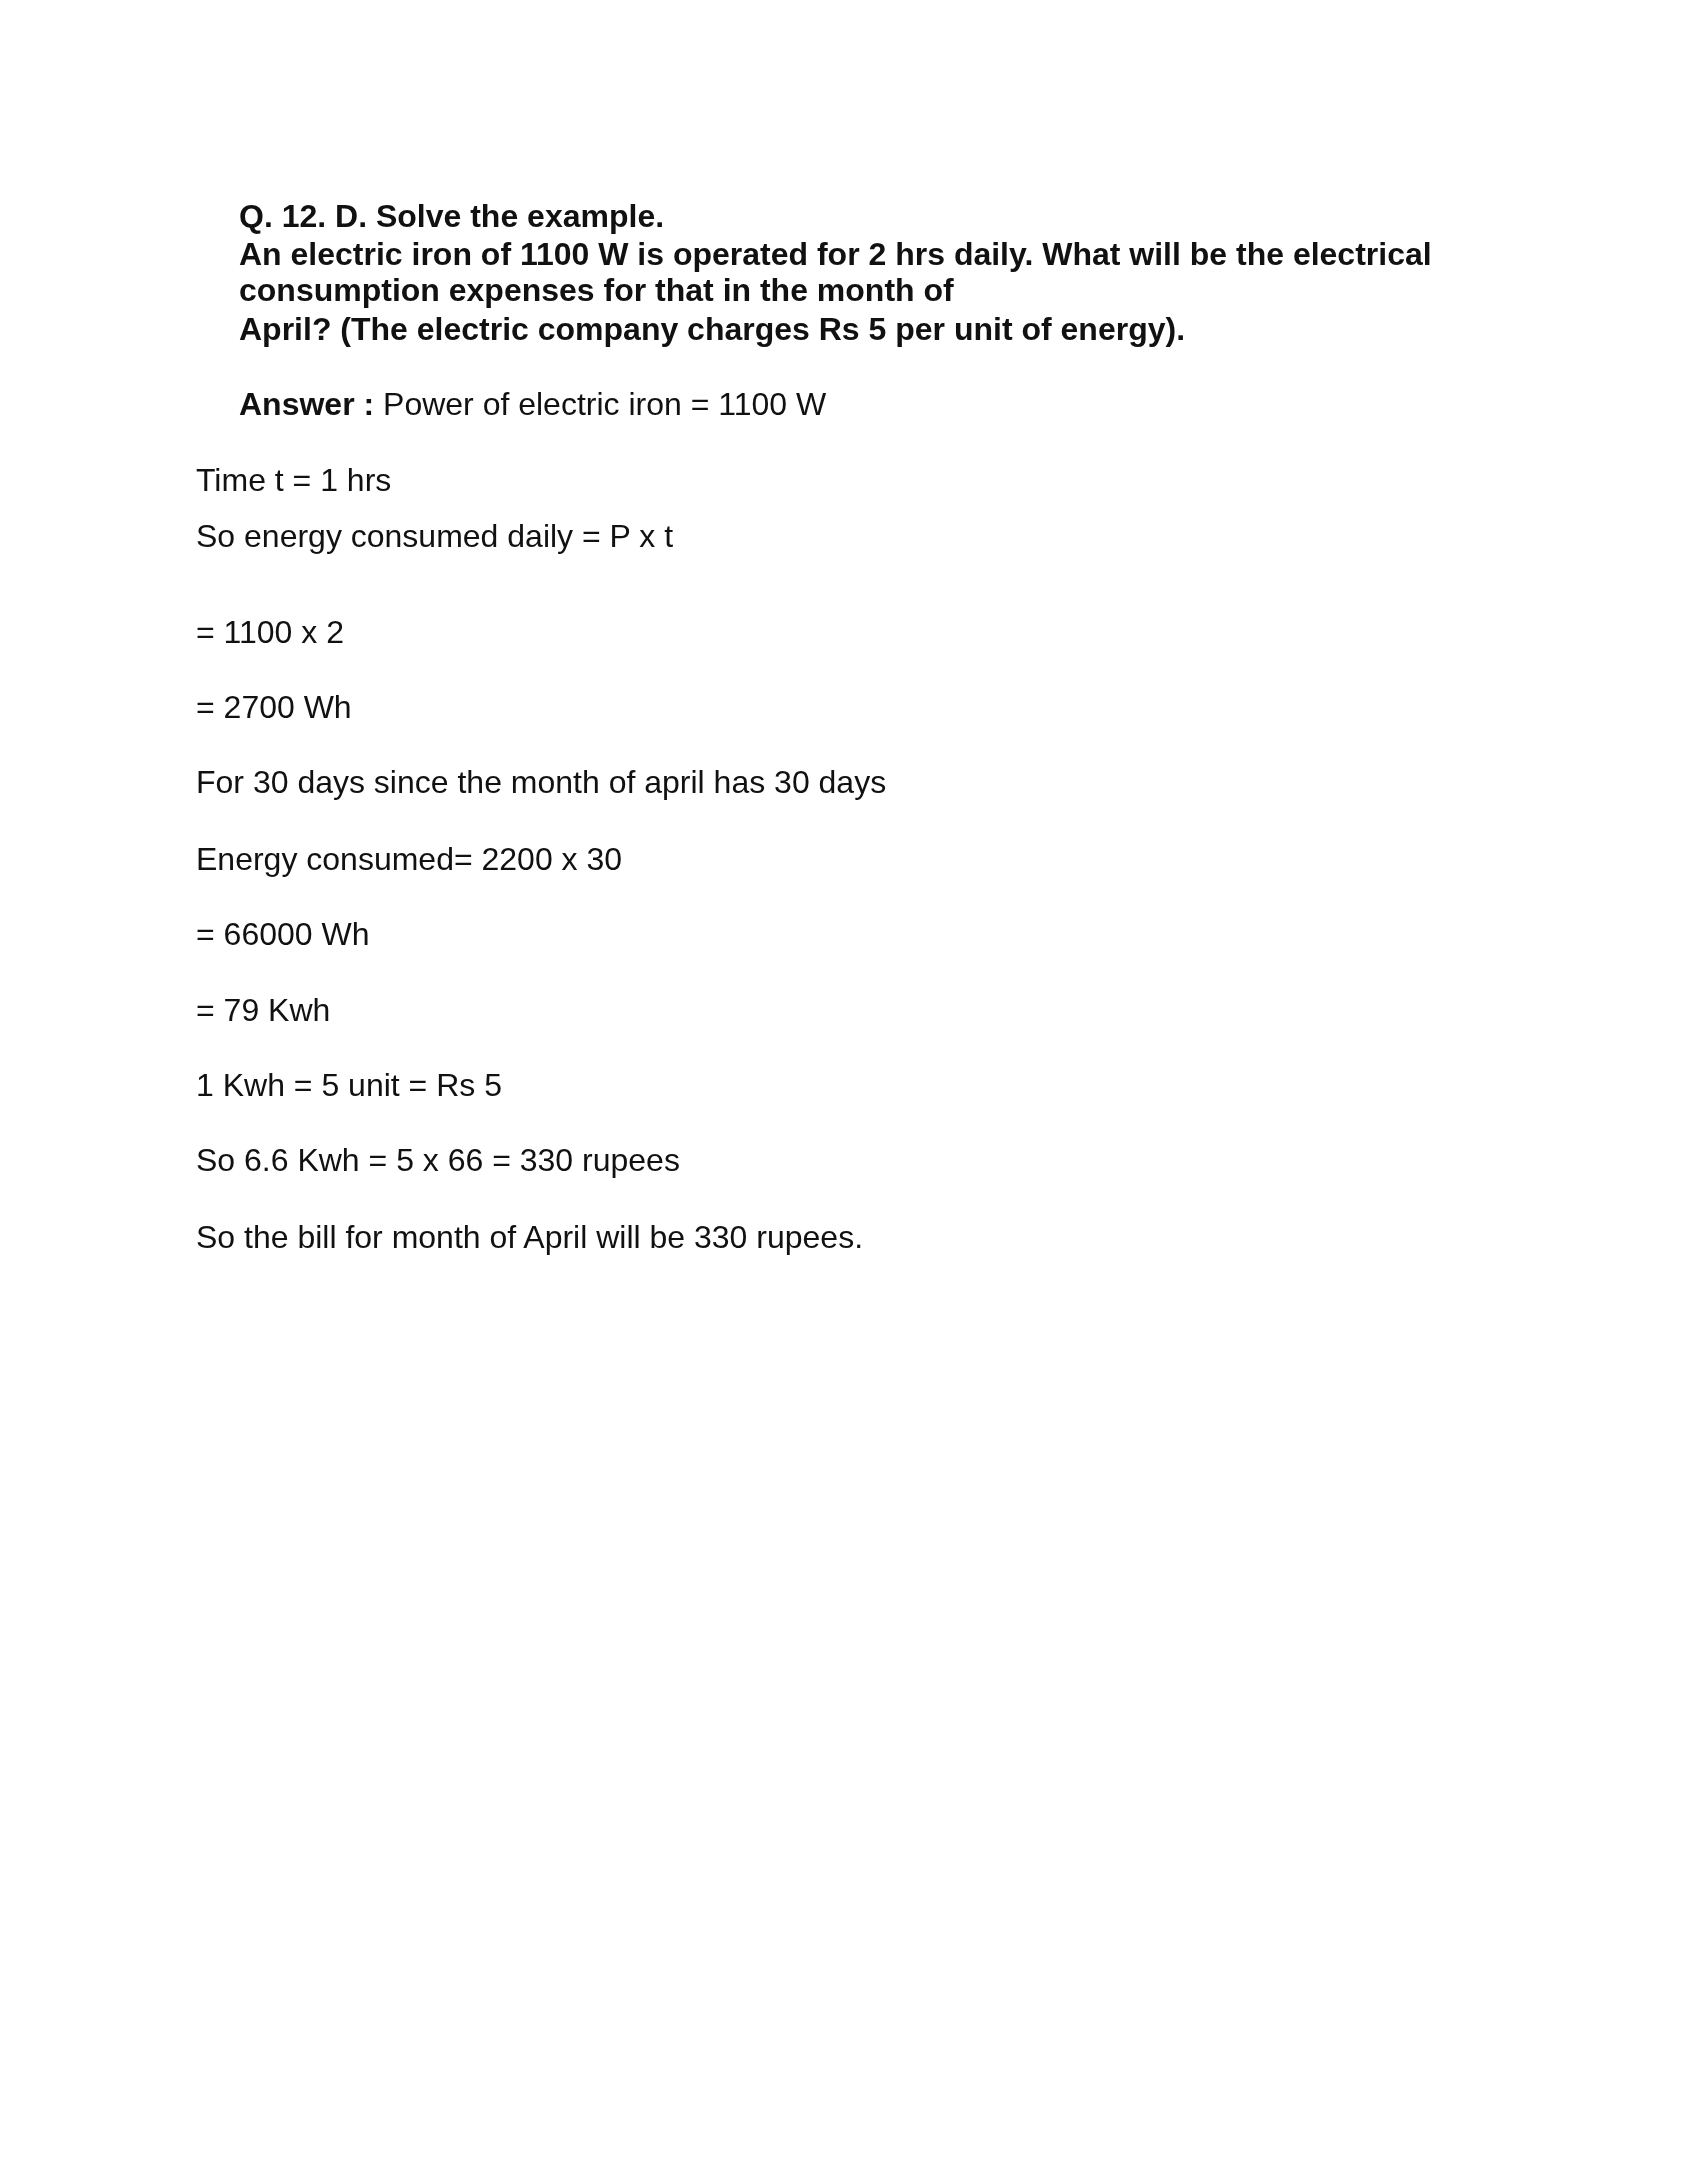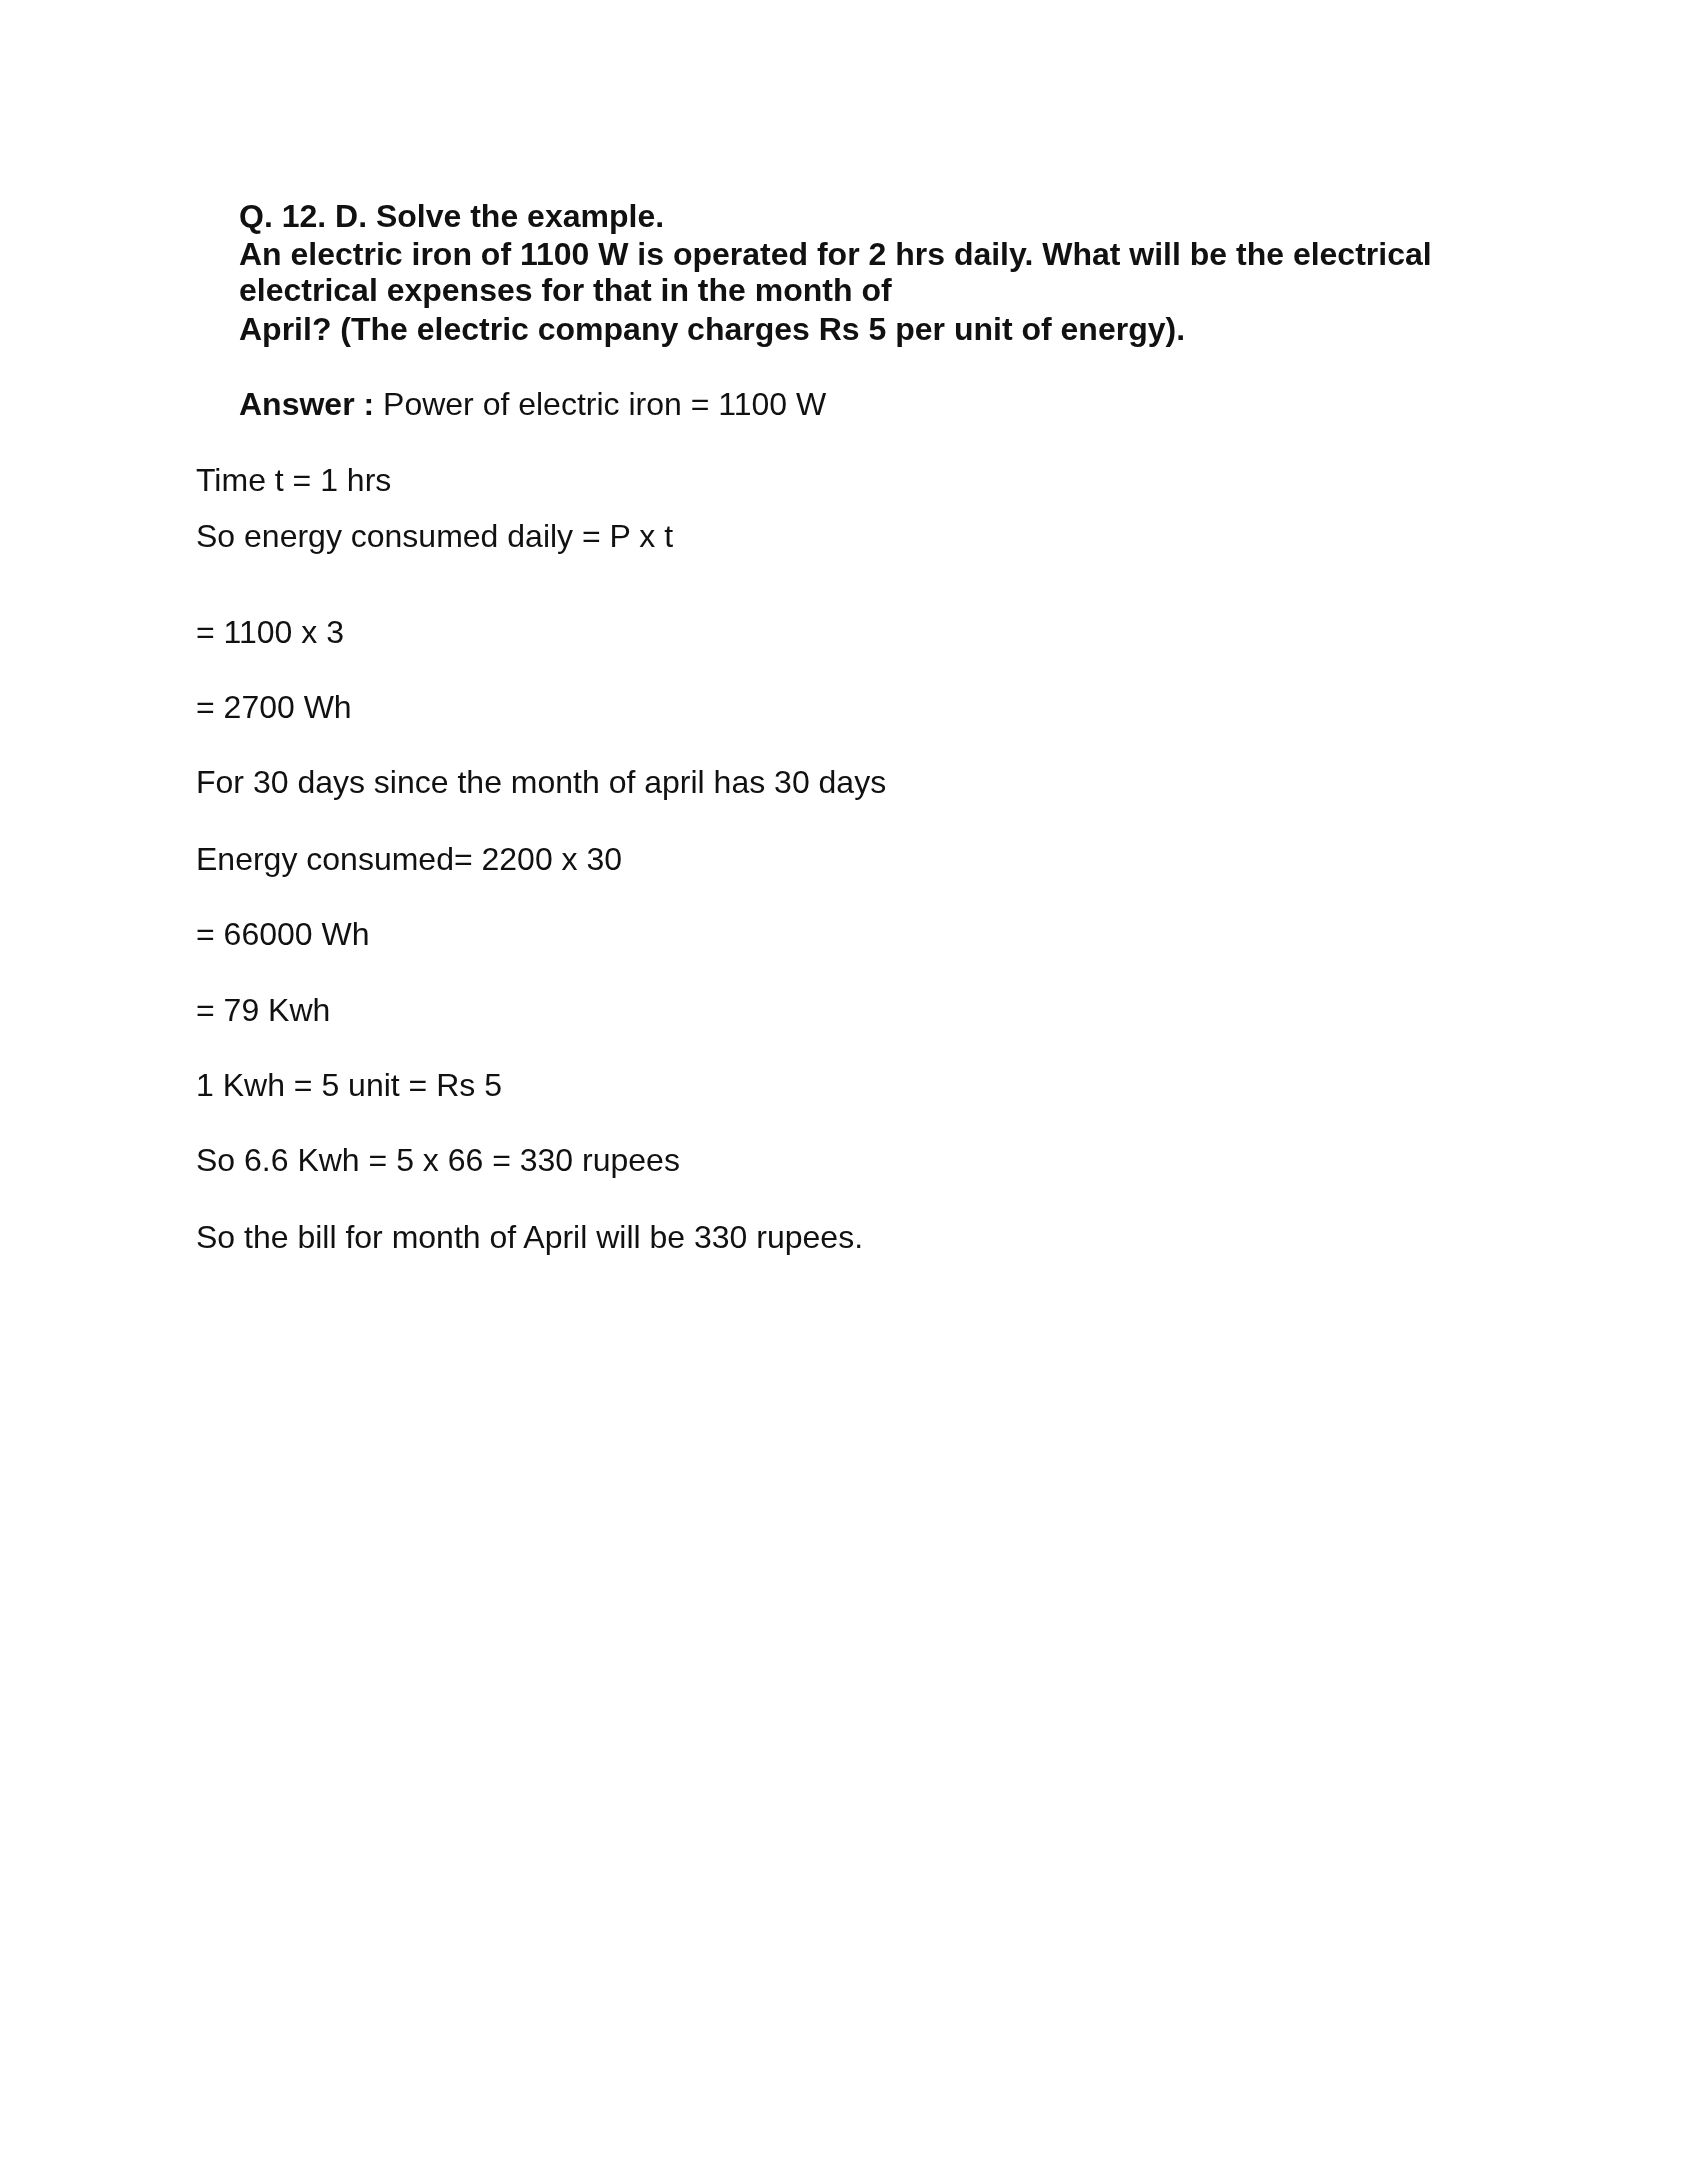--- a/index.html
+++ b/index.html
@@ -7,30 +7,30 @@
          font-family: "Liberation Sans", sans-serif; color: #111111; }
   .line { position: absolute; left: 196px; font-size: 32px; line-height: 38px; white-space: nowrap; }
   .bold { font-weight: bold; margin-left: 43px; }
 </style>
 </head>
 <body>
 
 <div>
   <div class="line bold" style="top:197px">Q. 12. D. Solve the example.</div>
   <div class="line bold" style="top:235px">An electric iron of 1100 W is operated for 2 hrs daily. What will be the electrical</div>
-  <div class="line bold" style="top:271px">electrical expenses for that in the month of</div>
+  <div class="line bold" style="top:271px">consumption expenses for that in the month of</div>
   <div class="line bold" style="top:310px">April? (The electric company charges Rs 5 per unit of energy).</div>
 
   <div class="line" style="top:385px">
     <span class="bold">Answer :</span><span> Power of electric iron = 1100 W</span>
   </div>
 
   <div class="line" style="top:461px">Time t = 1 hrs</div>
   <div class="line" style="top:517px">So energy consumed daily = P x t</div>
-  <div class="line" style="top:613px">= 1100 x 3</div>
+  <div class="line" style="top:613px">= 1100 x 2</div>
   <div class="line" style="top:688px">= 2700 Wh</div>
   <div class="line" style="top:763px">For 30 days since the month of april has 30 days</div>
   <div class="line" style="top:840px">Energy consumed= 2200 x 30</div>
   <div class="line" style="top:915px">= 66000 Wh</div>
   <div class="line" style="top:991px">= 79 Kwh</div>
   <div class="line" style="top:1066px">1 Kwh = 5 unit = Rs 5</div>
   <div class="line" style="top:1141px">So 6.6 Kwh = 5 x 66 = 330 rupees</div>
   <div class="line" style="top:1218px">So the bill for month of April will be 330 rupees.</div>
 </div>
 

